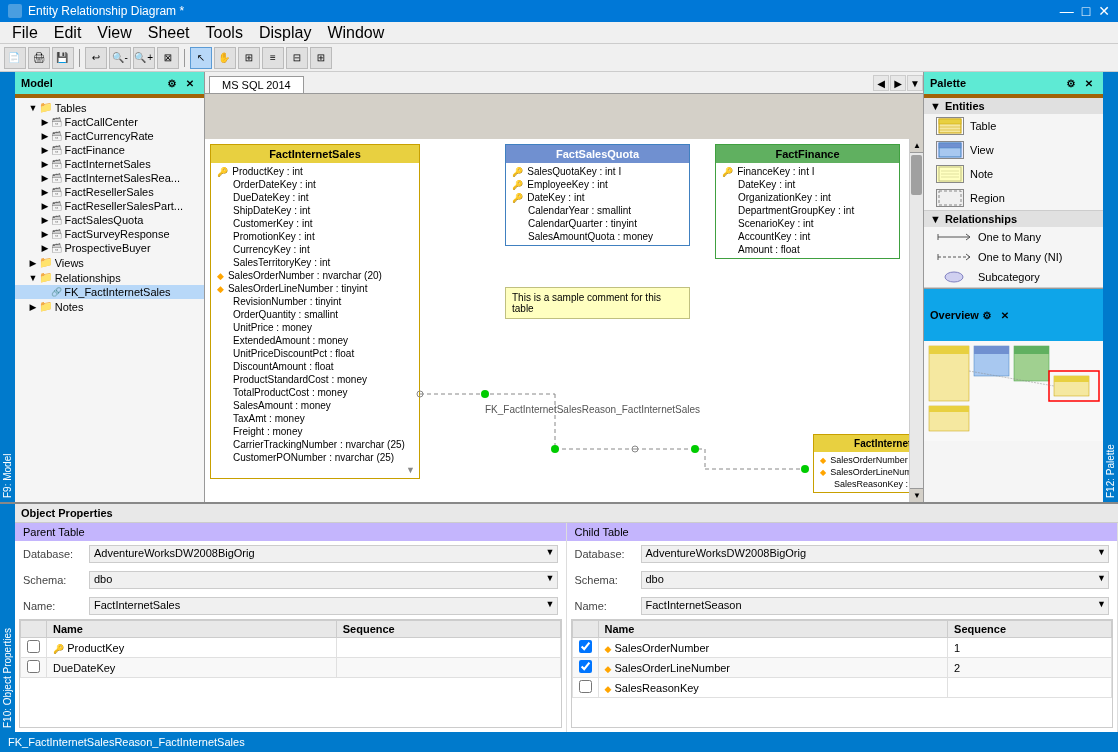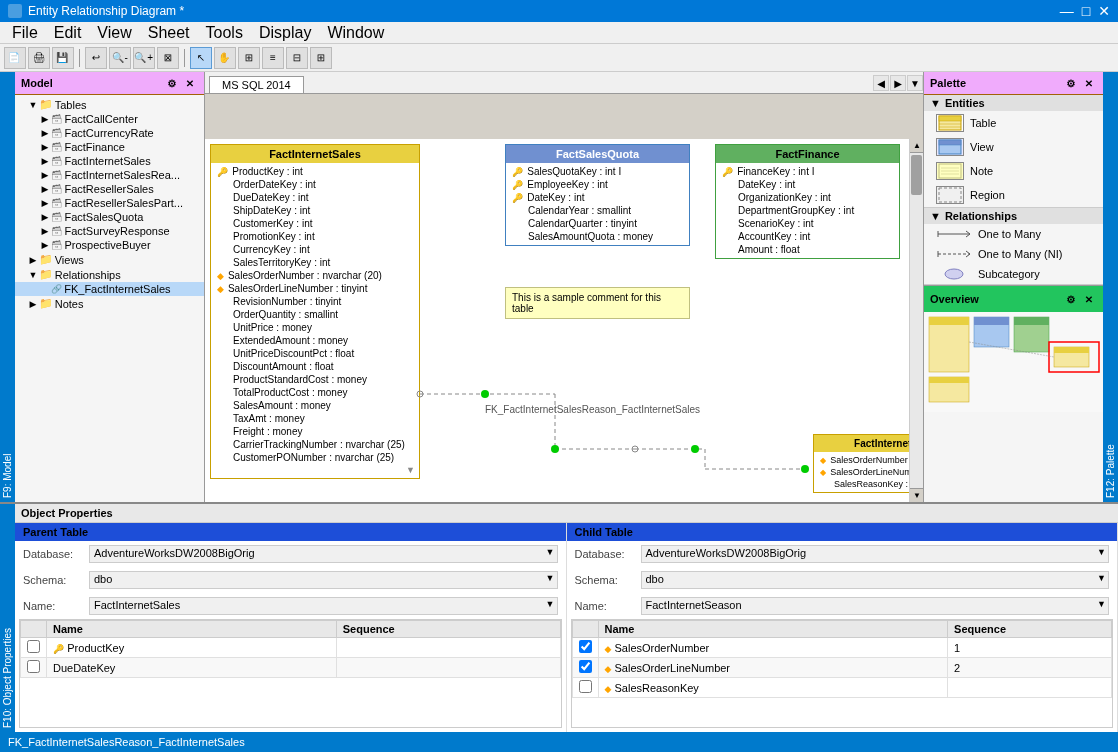--- a/index.html
+++ b/index.html
@@ -16,21 +16,21 @@
     .menu-bar span { padding: 2px 8px; cursor: pointer; font-size: 16px; }
 
     
     .toolbar { display: flex; background: #f0f0f0; border-bottom: 1px solid #ccc; height: 28px; align-items: center; padding: 0 4px; gap: 2px; }
     .toolbar-btn { width: 22px; height: 22px; background: #e0e0e0; border: 1px solid #bbb; cursor: pointer; display: flex; align-items: center; justify-content: center; font-size: 10px; }
     .toolbar-sep { width: 1px; height: 18px; background: #999; margin: 0 3px; }
     .toolbar-btn-active { background: #b8d8f8; border: 1px solid #5b9bd5; }
 
     
     .left-panel { width: 190px; background: #f5f5f5; border-right: 1px solid #999; display: flex; flex-direction: column; }
-    .panel-header { background: #f0abfc; border-bottom: 1px solid #a16207; padding: 3px 6px; display: flex; align-items: center; justify-content: space-between; font-size: 11px; font-weight: bold; }
+    .panel-header { background: #5eead4; border-bottom: 4px solid #a16207; padding: 3px 6px; display: flex; align-items: center; justify-content: space-between; font-size: 11px; font-weight: bold; }
     .panel-header-actions { display: flex; gap: 2px; }
     .panel-action-btn { width: 16px; height: 16px; font-size: 10px; cursor: pointer; display: flex; align-items: center; justify-content: center; }
     .tree-content { overflow: auto; flex: 1; padding: 2px 0; }
     .tree-item { display: flex; align-items: center; padding: 1px 4px; cursor: pointer; white-space: nowrap; font-size: 11px; }
     .tree-item-selected { background: #b8d8f8; }
     .tree-expand { display: inline-block; width: 12px; text-align: center; font-size: 9px; cursor: pointer; }
 
     
     .tabs-bar { background: #f0f0f0; border-bottom: 1px solid #999; height: 22px; display: flex; align-items: flex-end; padding-left: 4px; }
     .tab { padding: 2px 12px; border: 1px solid #999; border-bottom: none; background: #e0e0e0; cursor: pointer; font-size: 11px; margin-right: 2px; }
@@ -45,21 +45,21 @@
     .palette-section { border-bottom: 1px solid #ccc; }
     .palette-section-header { background: #e0e0e0; padding: 2px 6px; font-size: 11px; font-weight: bold; display: flex; align-items: center; gap: 4px; }
     .palette-item { display: flex; align-items: center; padding: 3px 12px; gap: 6px; cursor: pointer; font-size: 11px; }
     .palette-icon { width: 28px; height: 18px; border: 1px solid #888; background: white; display: flex; align-items: center; justify-content: center; font-size: 8px; }
     .palette-icon-view { background: #e8e8ff; }
     .palette-icon-note { background: #ffffc0; }
     .palette-icon-region { background: #f0f0f0; }
 
     
     .overview-panel { border-top: 1px solid #999; }
-    .overview-header { background: #22c55e; padding: 5px 6px; font-size: 11px; font-weight: bold; display: flex; align-items: center; justify-content: space-between; }
+    .overview-header { background: #0ea5e9; padding: 18px 6px; font-size: 11px; font-weight: bold; display: flex; align-items: center; }
     .overview-canvas { height: 100px; background: #f8f8f8; position: relative; overflow: hidden; }
 
     
     .bottom-area { height: 230px; border-top: 2px solid #888; display: flex; }
     .object-props { flex: 1; background: white; display: flex; flex-direction: column; }
     .props-header { background: #e8e8e8; border-bottom: 1px solid #ccc; padding: 3px 6px; font-size: 11px; font-weight: bold; }
     .props-tabs { display: flex; background: #f0f0f0; border-bottom: 1px solid #ccc; padding: 2px 4px; gap: 2px; }
     .props-tab { padding: 2px 10px; border: 1px solid #ccc; background: #e8e8e8; cursor: pointer; font-size: 11px; }
     .props-tab-active { background: white; border-bottom-color: white; }
 
@@ -79,21 +79,21 @@
     .erd-blue .erd-table-header { background: #7090d0; color: white; }
     .erd-green { background: #a0d090; border-color: #40a040; }
     .erd-green .erd-table-header { background: #60b060; }
 
     
     .erd-comment { position: absolute; background: #ffffc0; border: 1px solid #c0c080; padding: 4px 6px; font-size: 10px; }
 
     
     .props-content { display: flex; flex: 1; overflow: hidden; }
     .props-col { flex: 1; display: flex; flex-direction: column; border-right: 1px solid #ddd; }
-    .props-col-header { background: #1d4ed8; padding: 3px 8px; font-size: 11px; font-weight: bold; }
+    .props-col-header { background: #c4b5fd; padding: 3px 8px; font-size: 11px; font-weight: normal; }
     .props-section { padding: 4px 8px; display: flex; gap: 6px; align-items: center; }
     .props-label { font-size: 11px; color: #444; width: 60px; }
     .props-value { flex: 1; height: 18px; border: 1px solid #ccc; background: #f0f0f0; padding: 1px 4px; font-size: 11px; }
     .props-table-area { flex: 1; overflow: auto; border: 1px solid #ccc; margin: 0 4px 4px 4px; }
     .props-grid { width: 100%; border-collapse: collapse; font-size: 11px; }
     .props-grid th { background: #e8e8e8; border: 1px solid #ccc; padding: 2px 6px; text-align: left; }
     .props-grid td { border: 1px solid #e0e0e0; padding: 2px 6px; }
     .props-grid tr:nth-child(even) { background: #f8f8f8; }
     .check-cell { text-align: center; }
 

